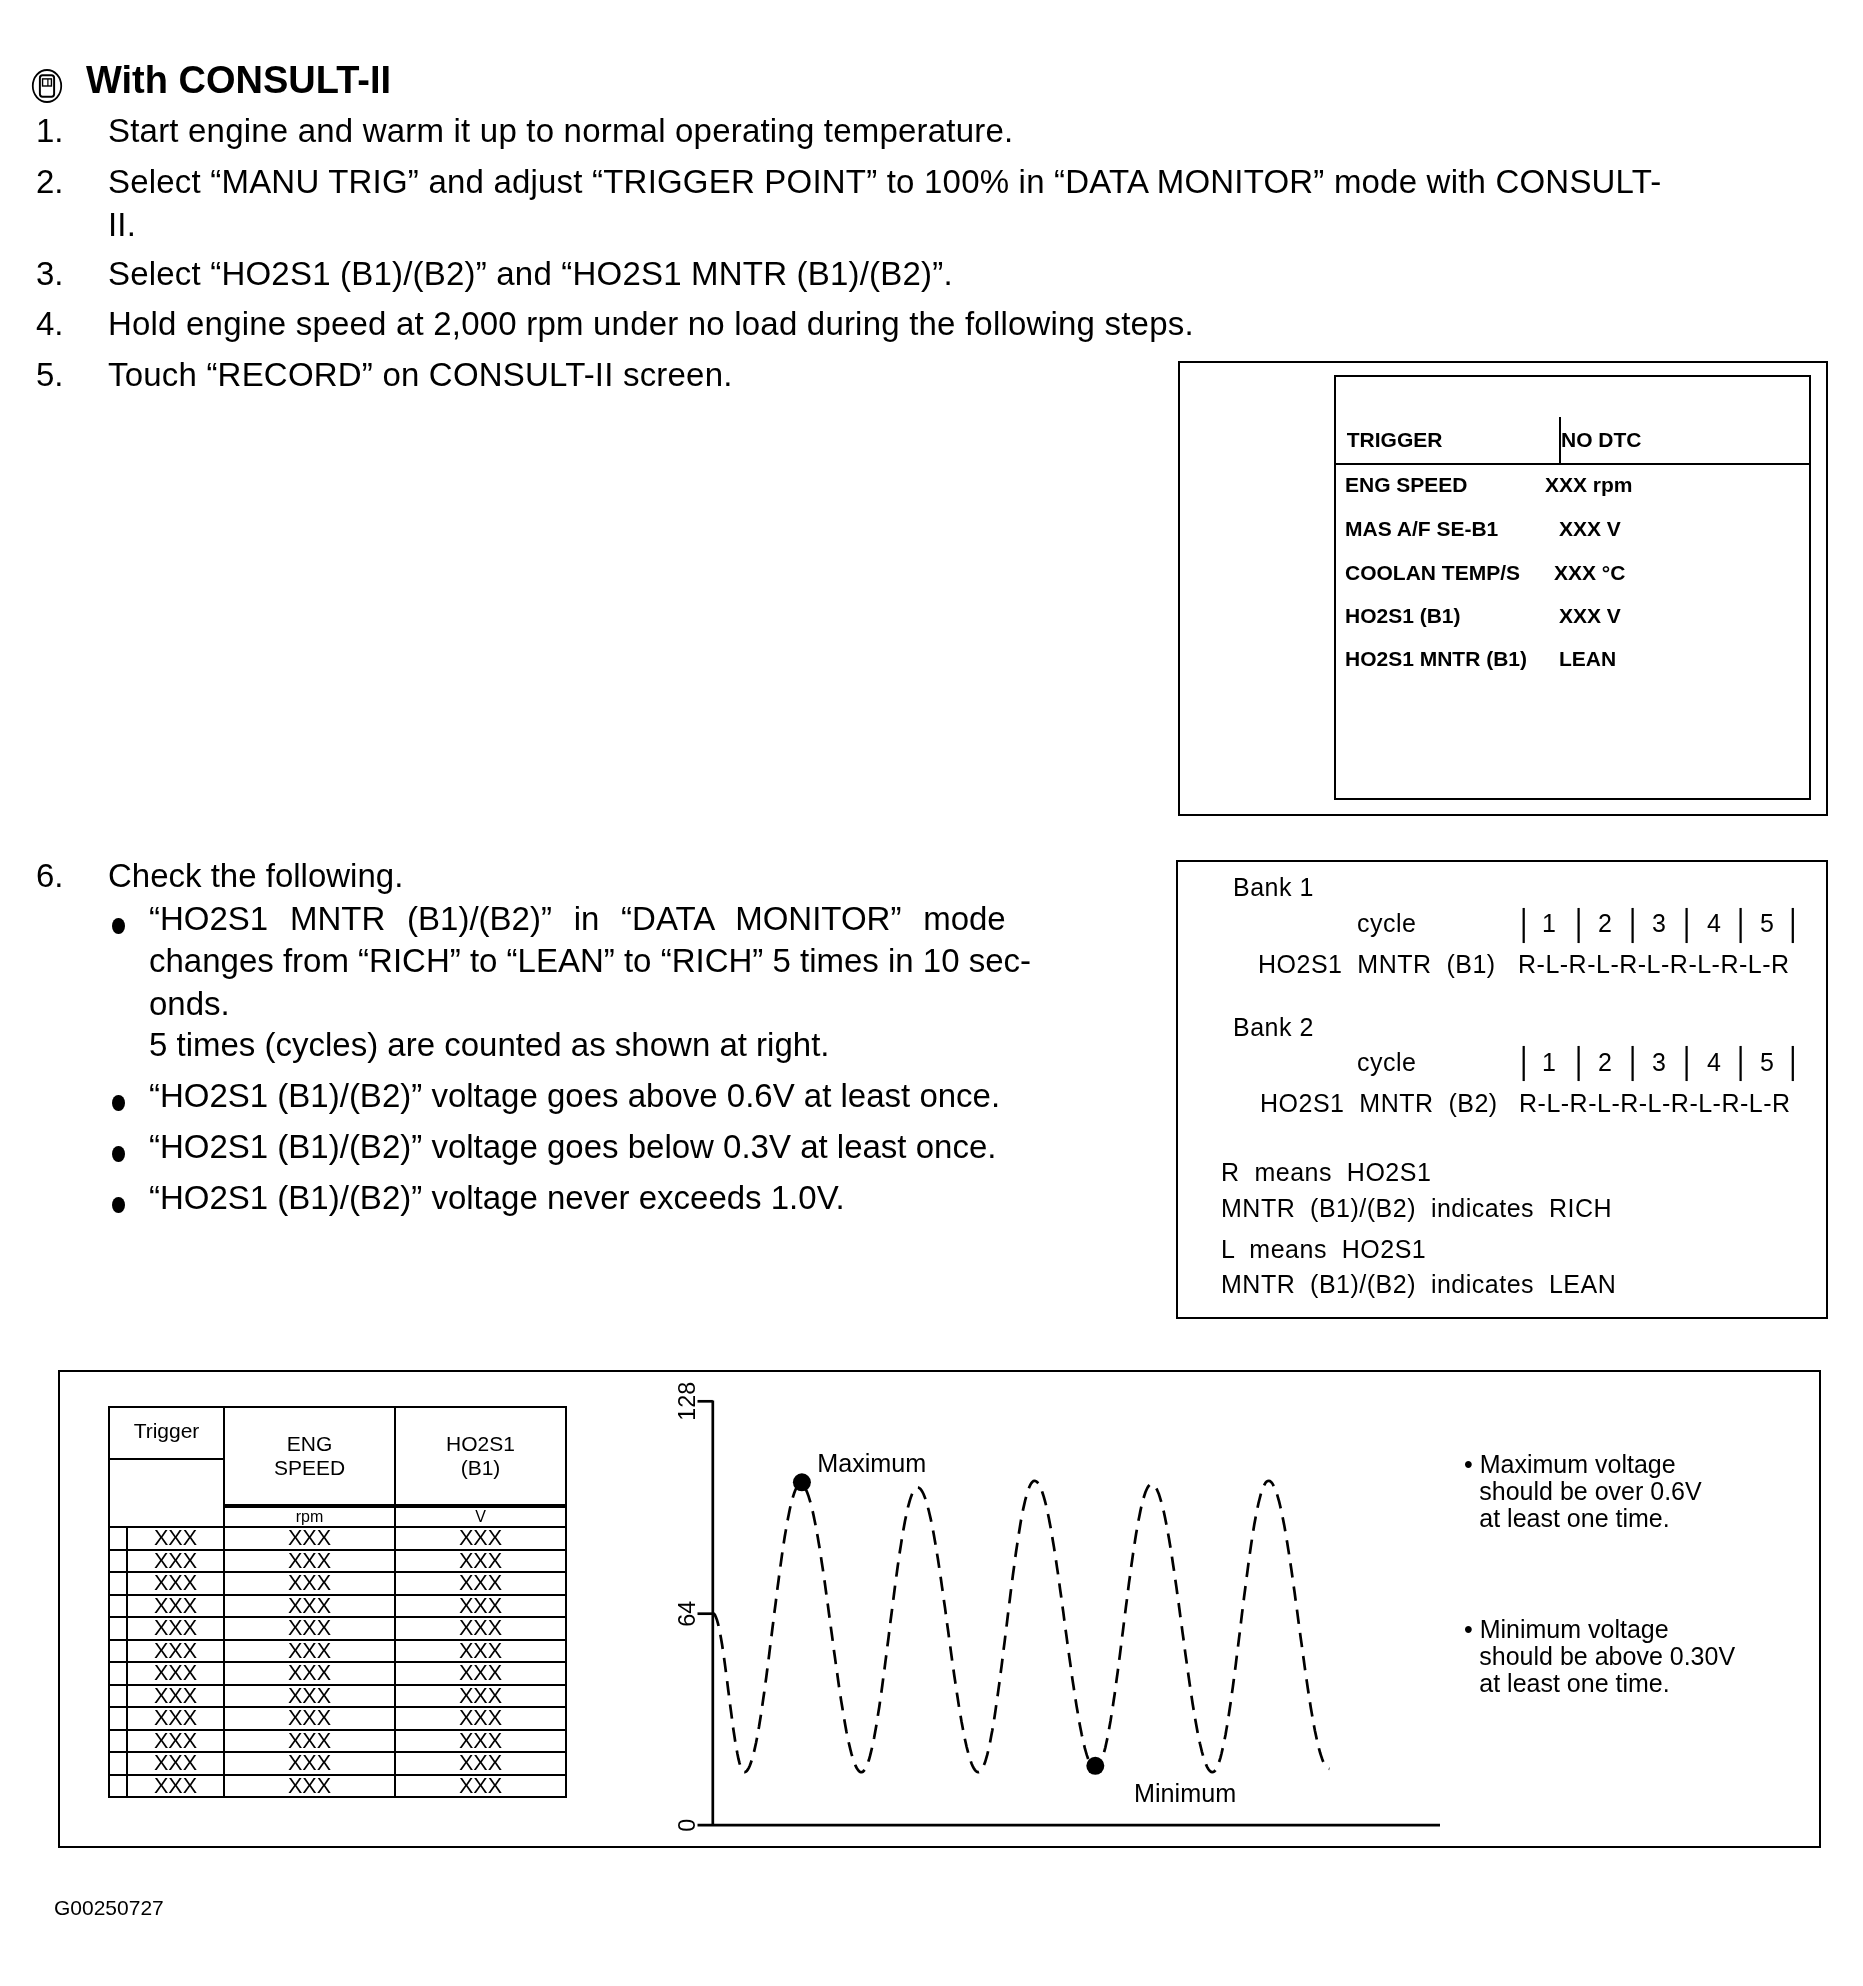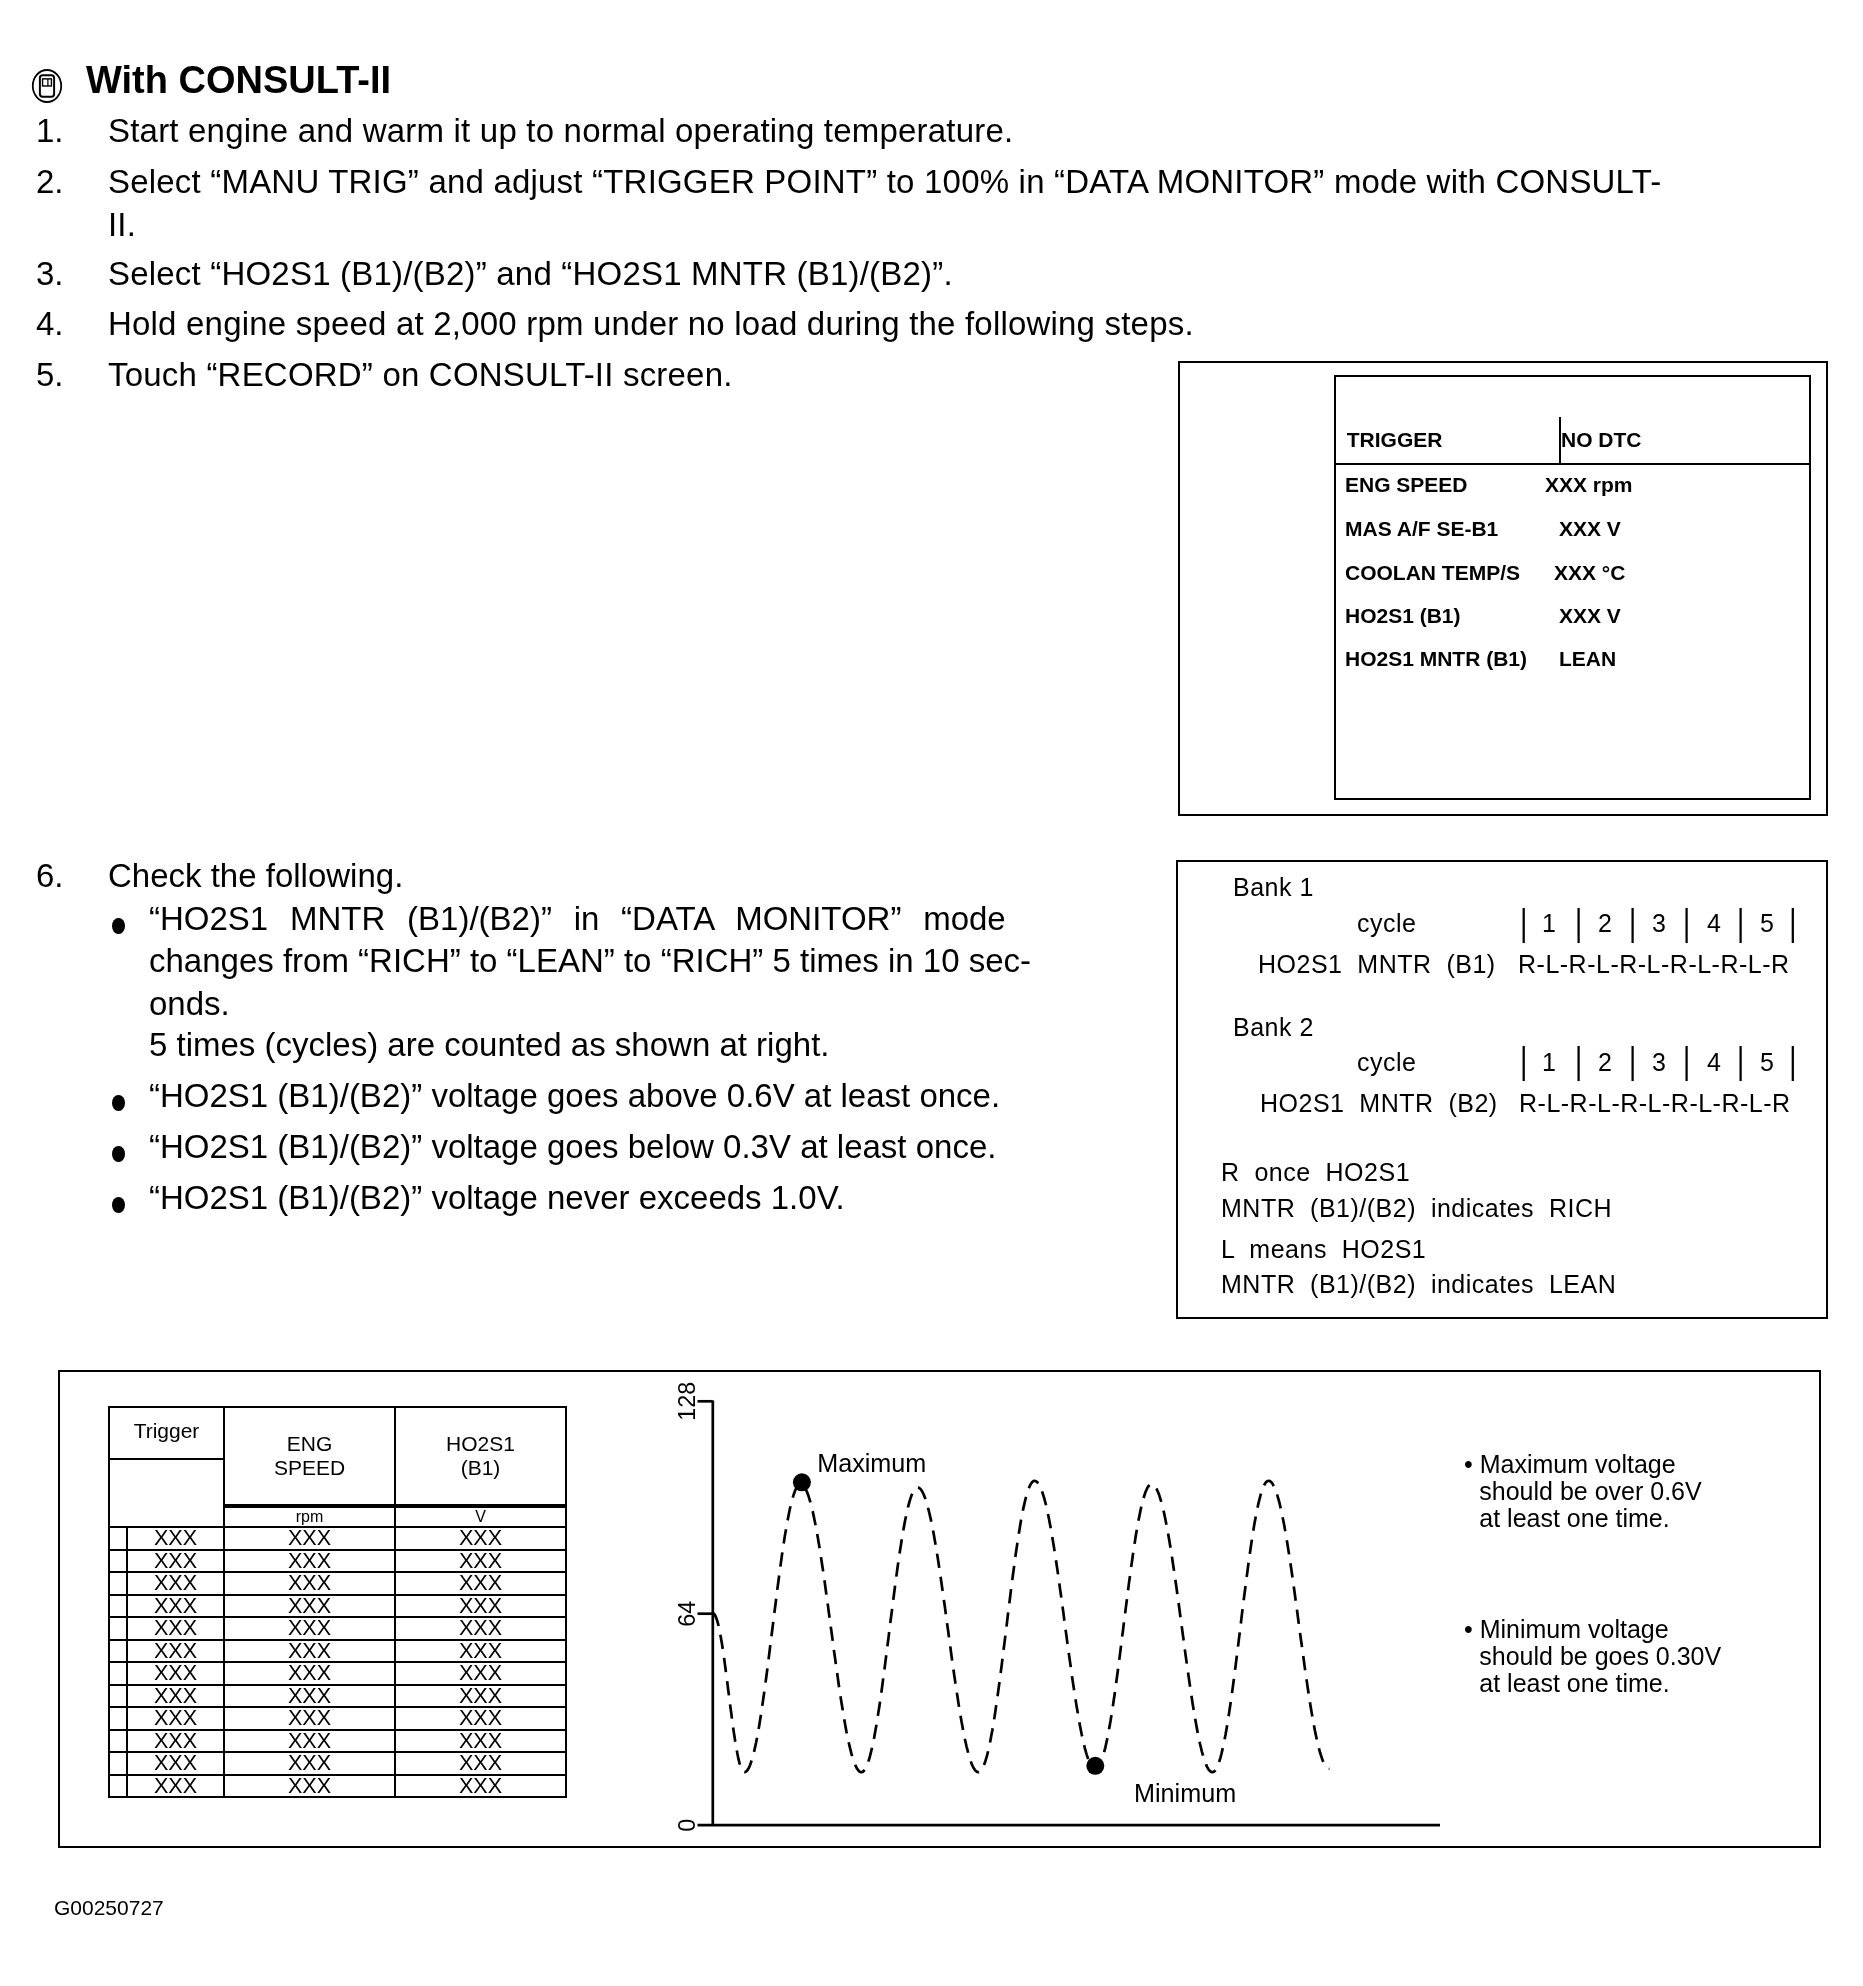--- a/index.html
+++ b/index.html
@@ -121,21 +121,21 @@
     </g>
 </svg>
 <div class="abs bank-txt" style="left:1542px;top:1048px">1</div>
 <div class="abs bank-txt" style="left:1598px;top:1048px">2</div>
 <div class="abs bank-txt" style="left:1652px;top:1048px">3</div>
 <div class="abs bank-txt" style="left:1707px;top:1048px">4</div>
 <div class="abs bank-txt" style="left:1760px;top:1048px">5</div>
 <div class="abs bank-txt" style="left:1260px;top:1089px;white-space:pre">HO2S1  MNTR  (B2)</div>
 <div class="abs bank-txt" style="left:1519px;top:1089px">R-L-R-L-R-L-R-L-R-L-R</div>
 
-<div class="abs bank-txt" style="left:1221px;top:1158px;white-space:pre">R  once  HO2S1</div>
+<div class="abs bank-txt" style="left:1221px;top:1158px;white-space:pre">R  means  HO2S1</div>
 <div class="abs bank-txt" style="left:1221px;top:1194px;white-space:pre">MNTR  (B1)/(B2)  indicates  RICH</div>
 <div class="abs bank-txt" style="left:1221px;top:1235px;white-space:pre">L  means  HO2S1</div>
 <div class="abs bank-txt" style="left:1221px;top:1270px;white-space:pre">MNTR  (B1)/(B2)  indicates  LEAN</div>
 
 <div class="abs box bottom-box"></div>
 
 <table class="trig">
   <tbody>
       <tr style="height:52px">
     <th colspan="2" style="width:113px;vertical-align:top;padding-top:10.8px;font-size:21px">Trigger</th>
@@ -245,18 +245,18 @@
   <text x="1260" y="2002" font-family="Liberation Sans, sans-serif" font-size="28">Minimum</text>
 </svg>
 
 <div class="abs notes" style="left:1464px;top:1451px">
   <div><span>• </span><span>Maximum voltage</span></div>
   <div style="padding-left:15.3px">should be over 0.6V</div>
   <div style="padding-left:15.3px">at least one time.</div>
 </div>
 <div class="abs notes" style="left:1464px;top:1616px">
   <div><span>• </span><span>Minimum voltage</span></div>
-  <div style="padding-left:15.3px">should be goes 0.30V</div>
+  <div style="padding-left:15.3px">should be above 0.30V</div>
   <div style="padding-left:15.3px">at least one time.</div>
 </div>
 
 <div class="abs code">G00250727</div>
 
 
 </body></html>

